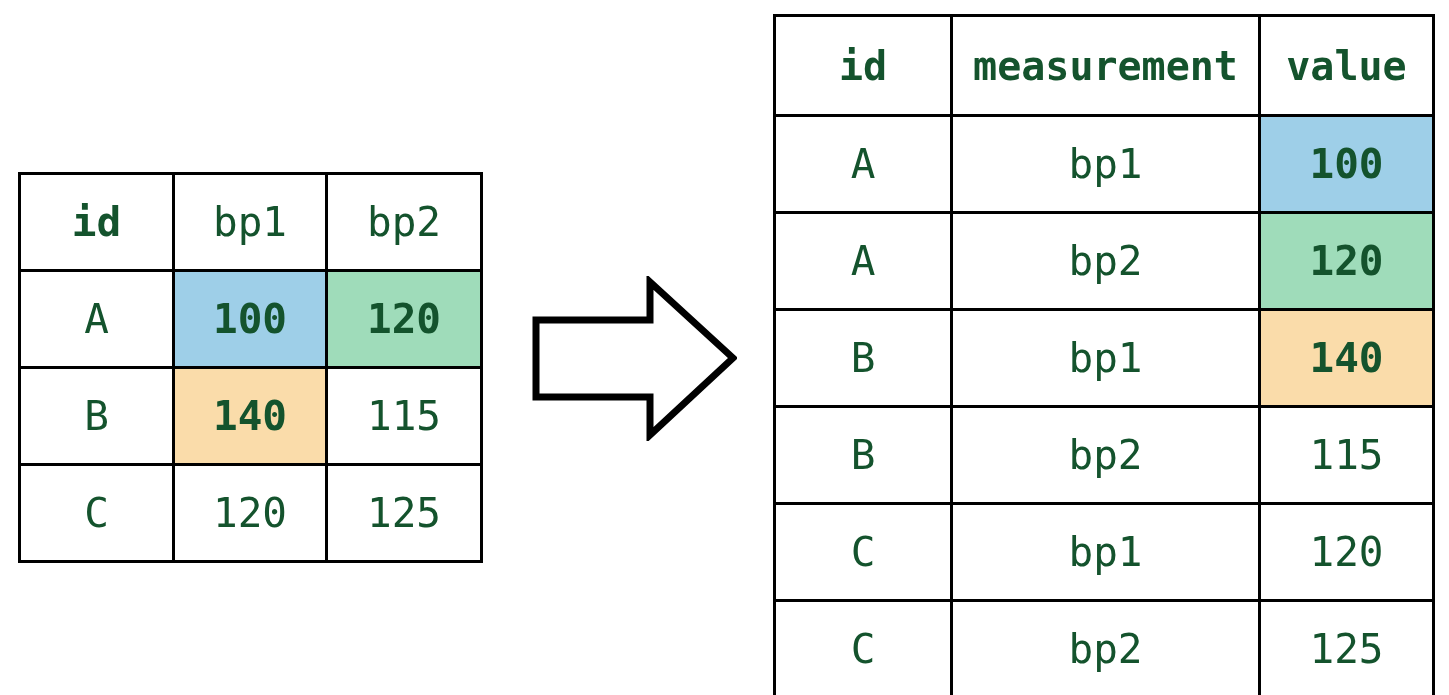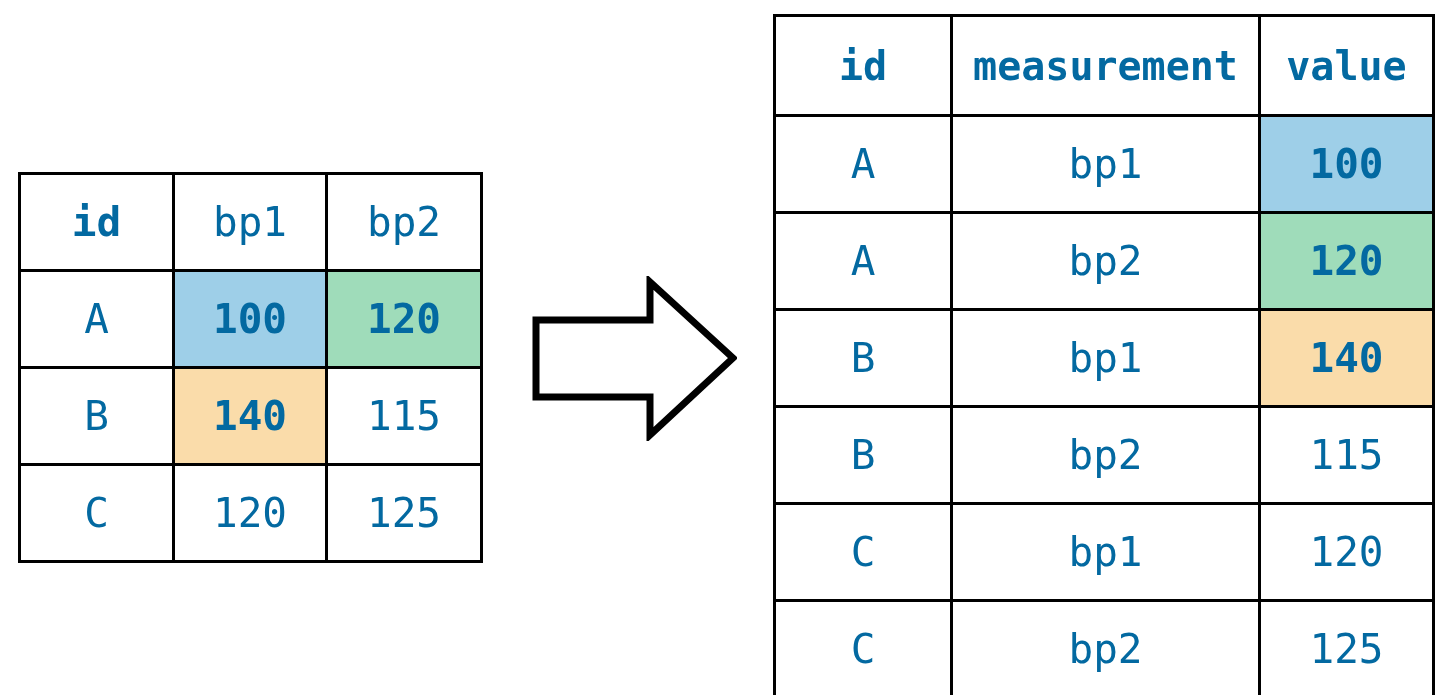--- a/index.html
+++ b/index.html
@@ -27,21 +27,21 @@
     border-collapse: collapse;
     table-layout: fixed;
     background: #ffffff;
   }
   table.grid td {
     border: 3px solid #000000;
     text-align: center;
     vertical-align: middle;
     font-family: "DejaVu Sans Mono", "Liberation Mono", monospace;
     font-weight: 400;
-    color: #0369a1;
+    color: #14532d;
     padding: 0;
     background: #ffffff;
   }
   table.grid td.hdr {
     font-weight: 700;
   }
   table.grid td.hdr-plain {
     font-weight: 400;
   }
 

